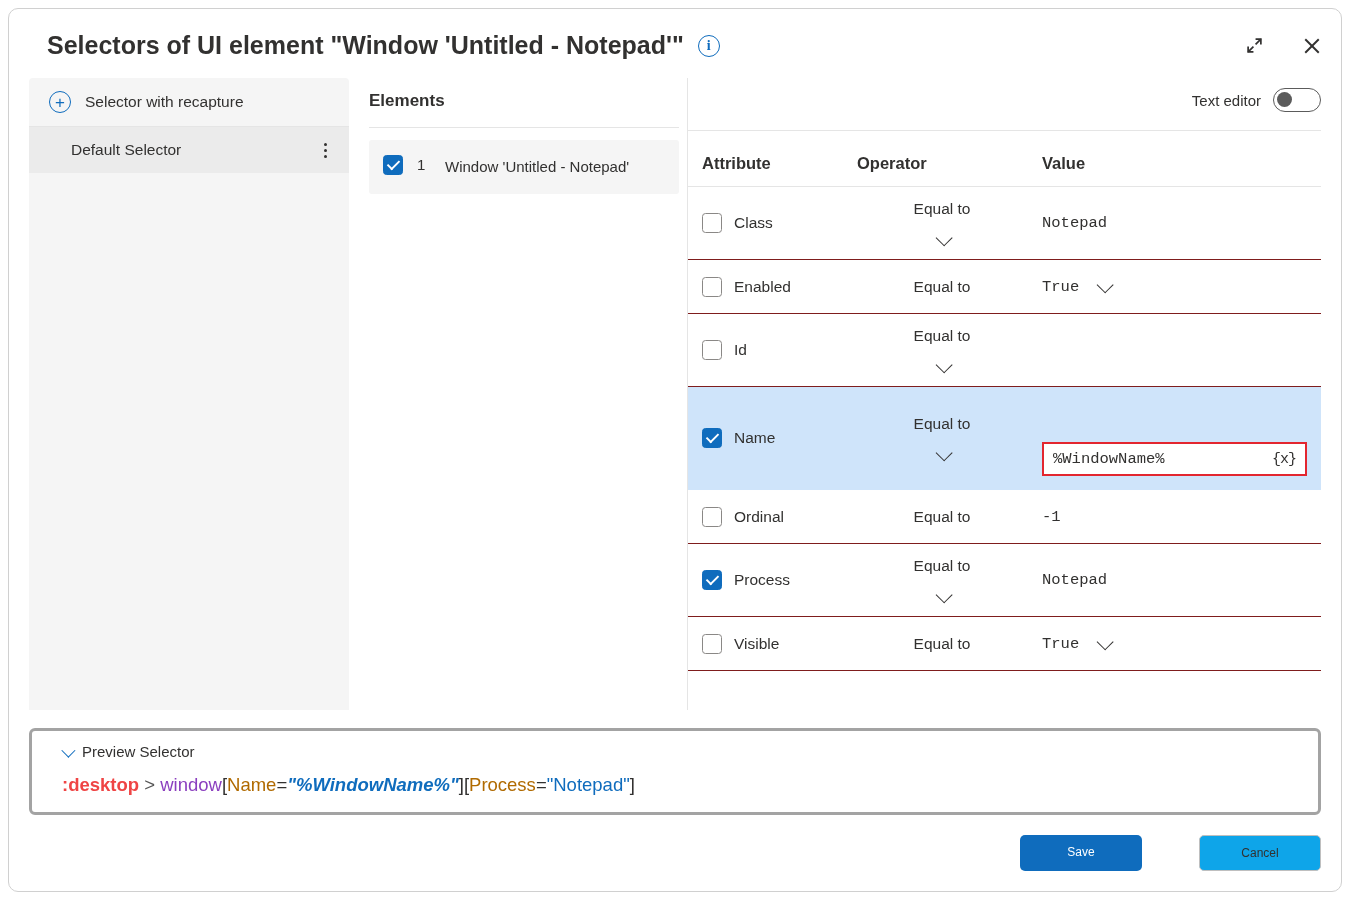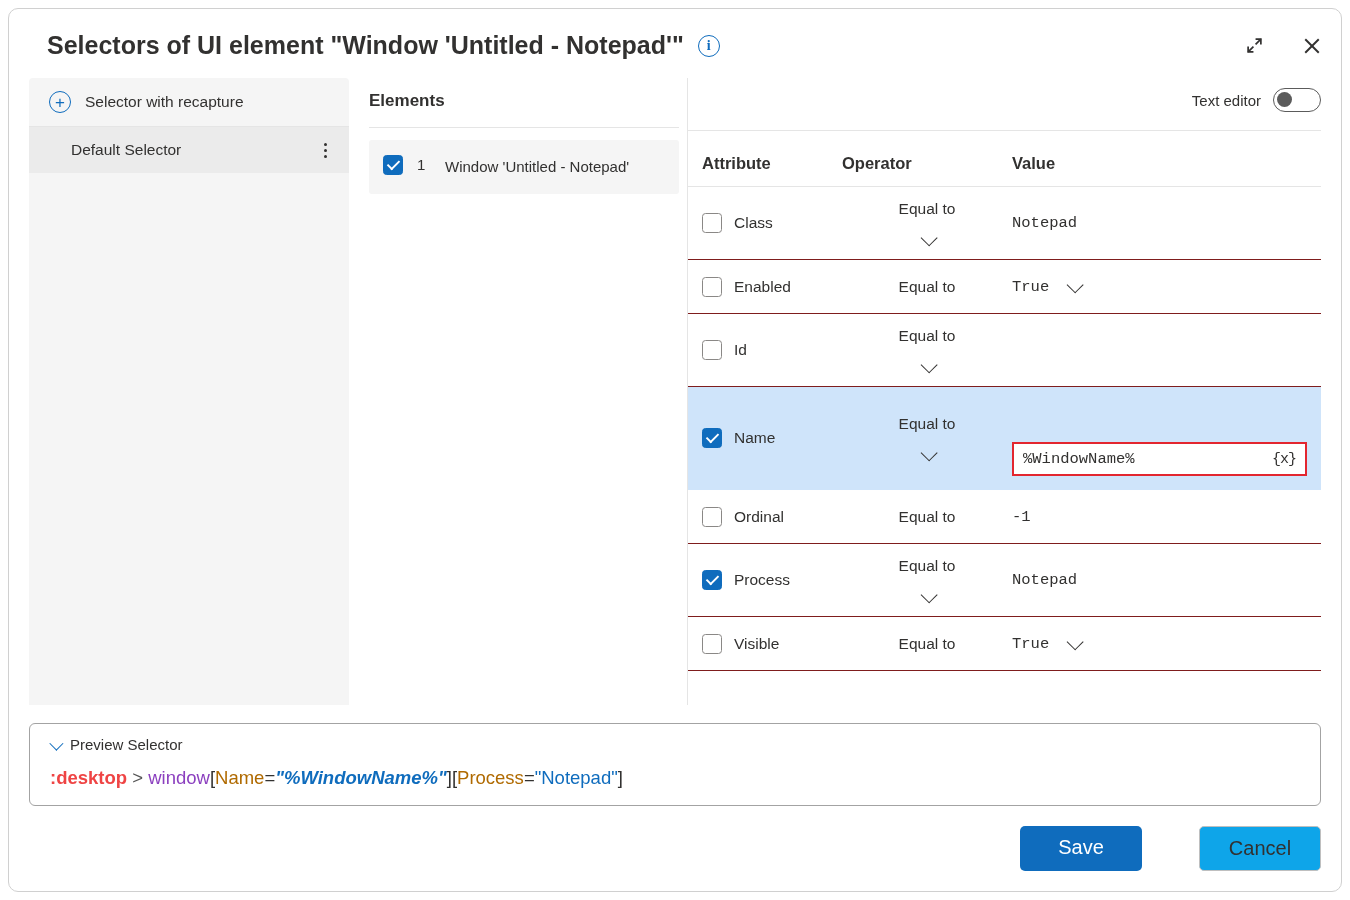--- a/index.html
+++ b/index.html
@@ -154,21 +154,21 @@
     width: 15px; height: 15px;
     background: #5b5b5b;
     border-radius: 50%;
   }
   .attr-table { padding-top: 10px; }
   .attr-head, .attr-row {
     display: grid;
     grid-template-columns: 140px 170px 1fr;
     align-items: center;
     padding: 13px 14px;
-    gap: 0;
+    gap: 15px;
   }
   .attr-head { font-weight: 600; font-size: 16.5px; border-bottom: 1px solid #e5e5e5; }
   .attr-row { border-bottom: 1px solid #7f1d1d; min-height: 54px; font-size: 15.5px; }
   .attr-row.selected { background: #cfe4fa; border-bottom-color: #cfe4fa; }
   .attr-cell-name { display: flex; align-items: center; gap: 12px; }
   .op-cell { display: flex; align-items: center; gap: 16px; flex-direction: column; }
   .chevron {
     width: 12px; height: 12px;
     border: solid #323130;
     border-width: 0 1.7px 1.7px 0;
@@ -179,24 +179,24 @@
   .value-cell.highlight {
     border: 2.5px solid #e3262f;
     padding: 6px 9px;
     justify-content: space-between;
     background: #fff;
     margin-top: 42px;
   }
   .var-glyph { color: #323130; font-size: 15px; letter-spacing: -1px; font-weight: 400;}
   
   .preview {
-    border: 1px solid #a3a3a3;
+    border: 3px solid #a3a3a3;
     border-radius: 6px;
     margin-top: 18px;
-    padding: 12px 16px 16px 20px;
+    padding: 12px 16px 16px 30px;
   }
   .preview-header { display: flex; align-items: center; gap: 10px; font-size: 15px; margin-bottom: 14px;}
   .preview-chevron {
     width: 10px; height: 10px;
     border: solid #0f6cbd;
     border-width: 0 1.7px 1.7px 0;
     display: inline-block;
     transform: rotate(45deg) translateY(-2px);
   }
   .selector-code { font-size: 18.5px; }
@@ -211,21 +211,21 @@
   .footer {
     display: flex;
     justify-content: flex-end;
     gap: 14px;
     margin-top: 20px;
   }
   .btn {
     min-width: 122px;
     padding: 10px 20px;
     border-radius: 5px;
-    font-size: 20px;
+    font-size: 12px;
     text-align: center;
     cursor: pointer;
   }
   .btn-primary { background: #0f6cbd; color: #fff; }
   .btn-secondary { background: #0ea5e9; border: 1.4px solid #bfbfbf; margin-left: 43px; }
 </style>
 </head>
 <body>
 
 <div class="window">

